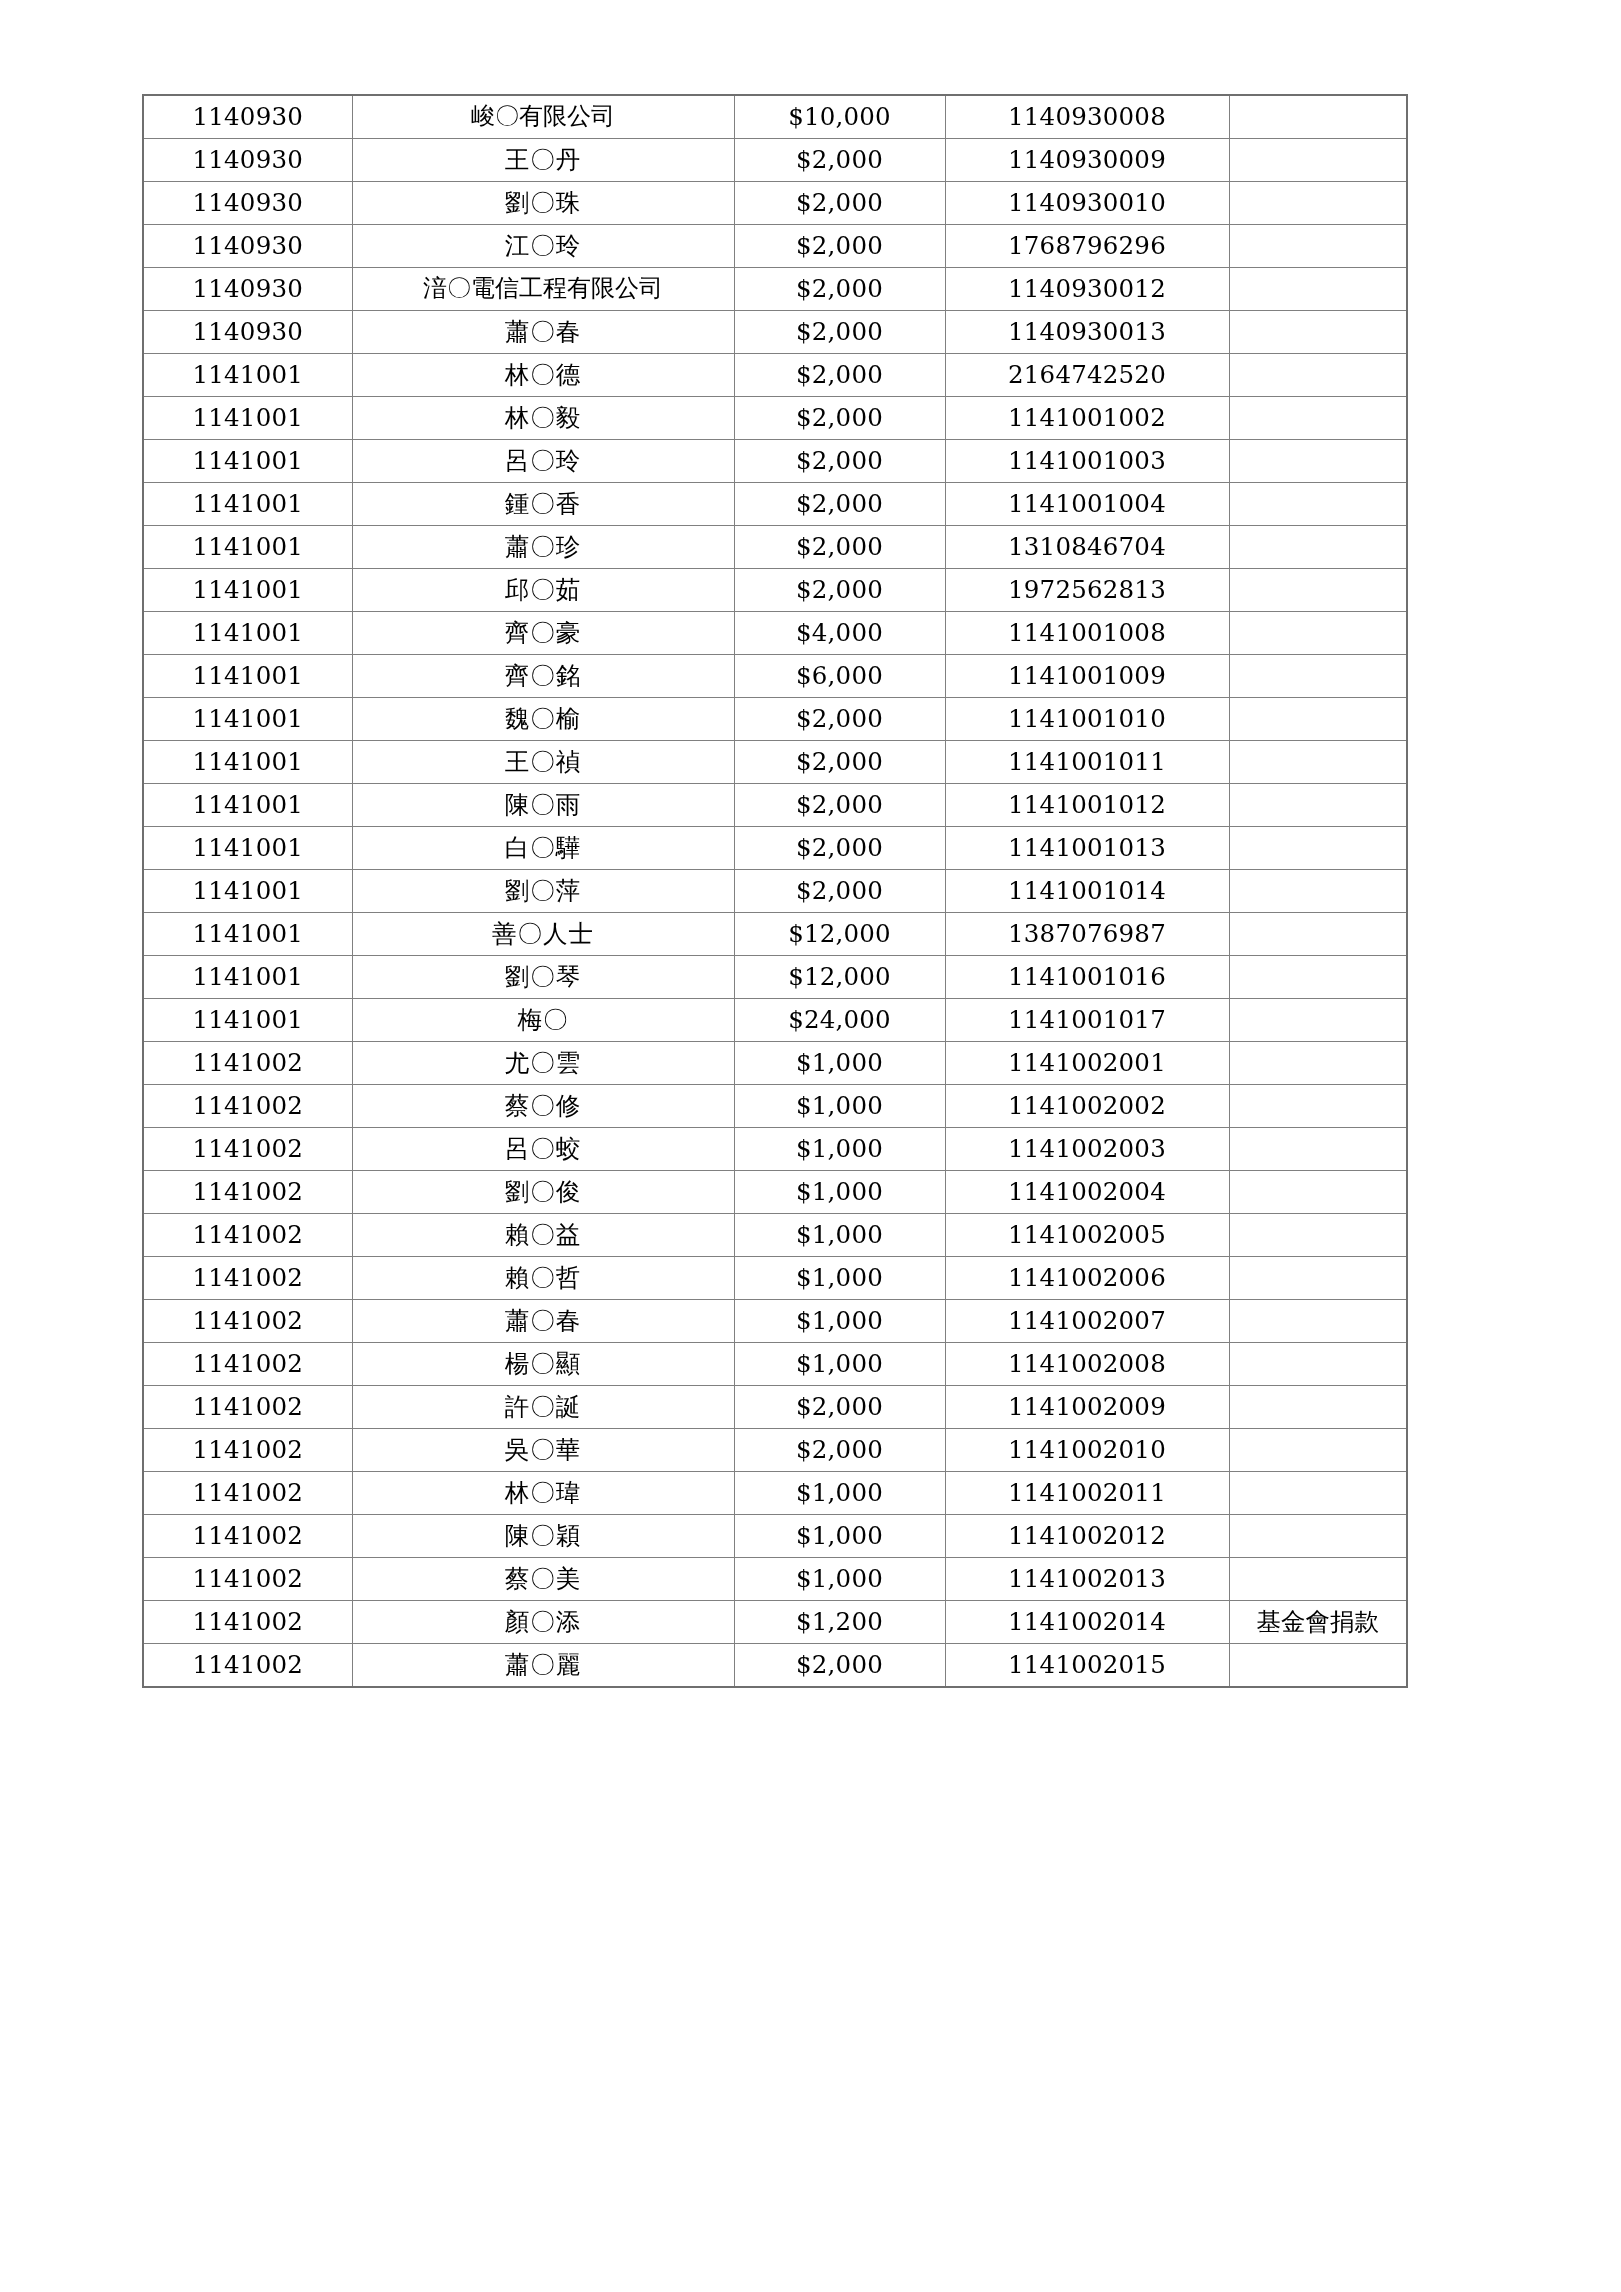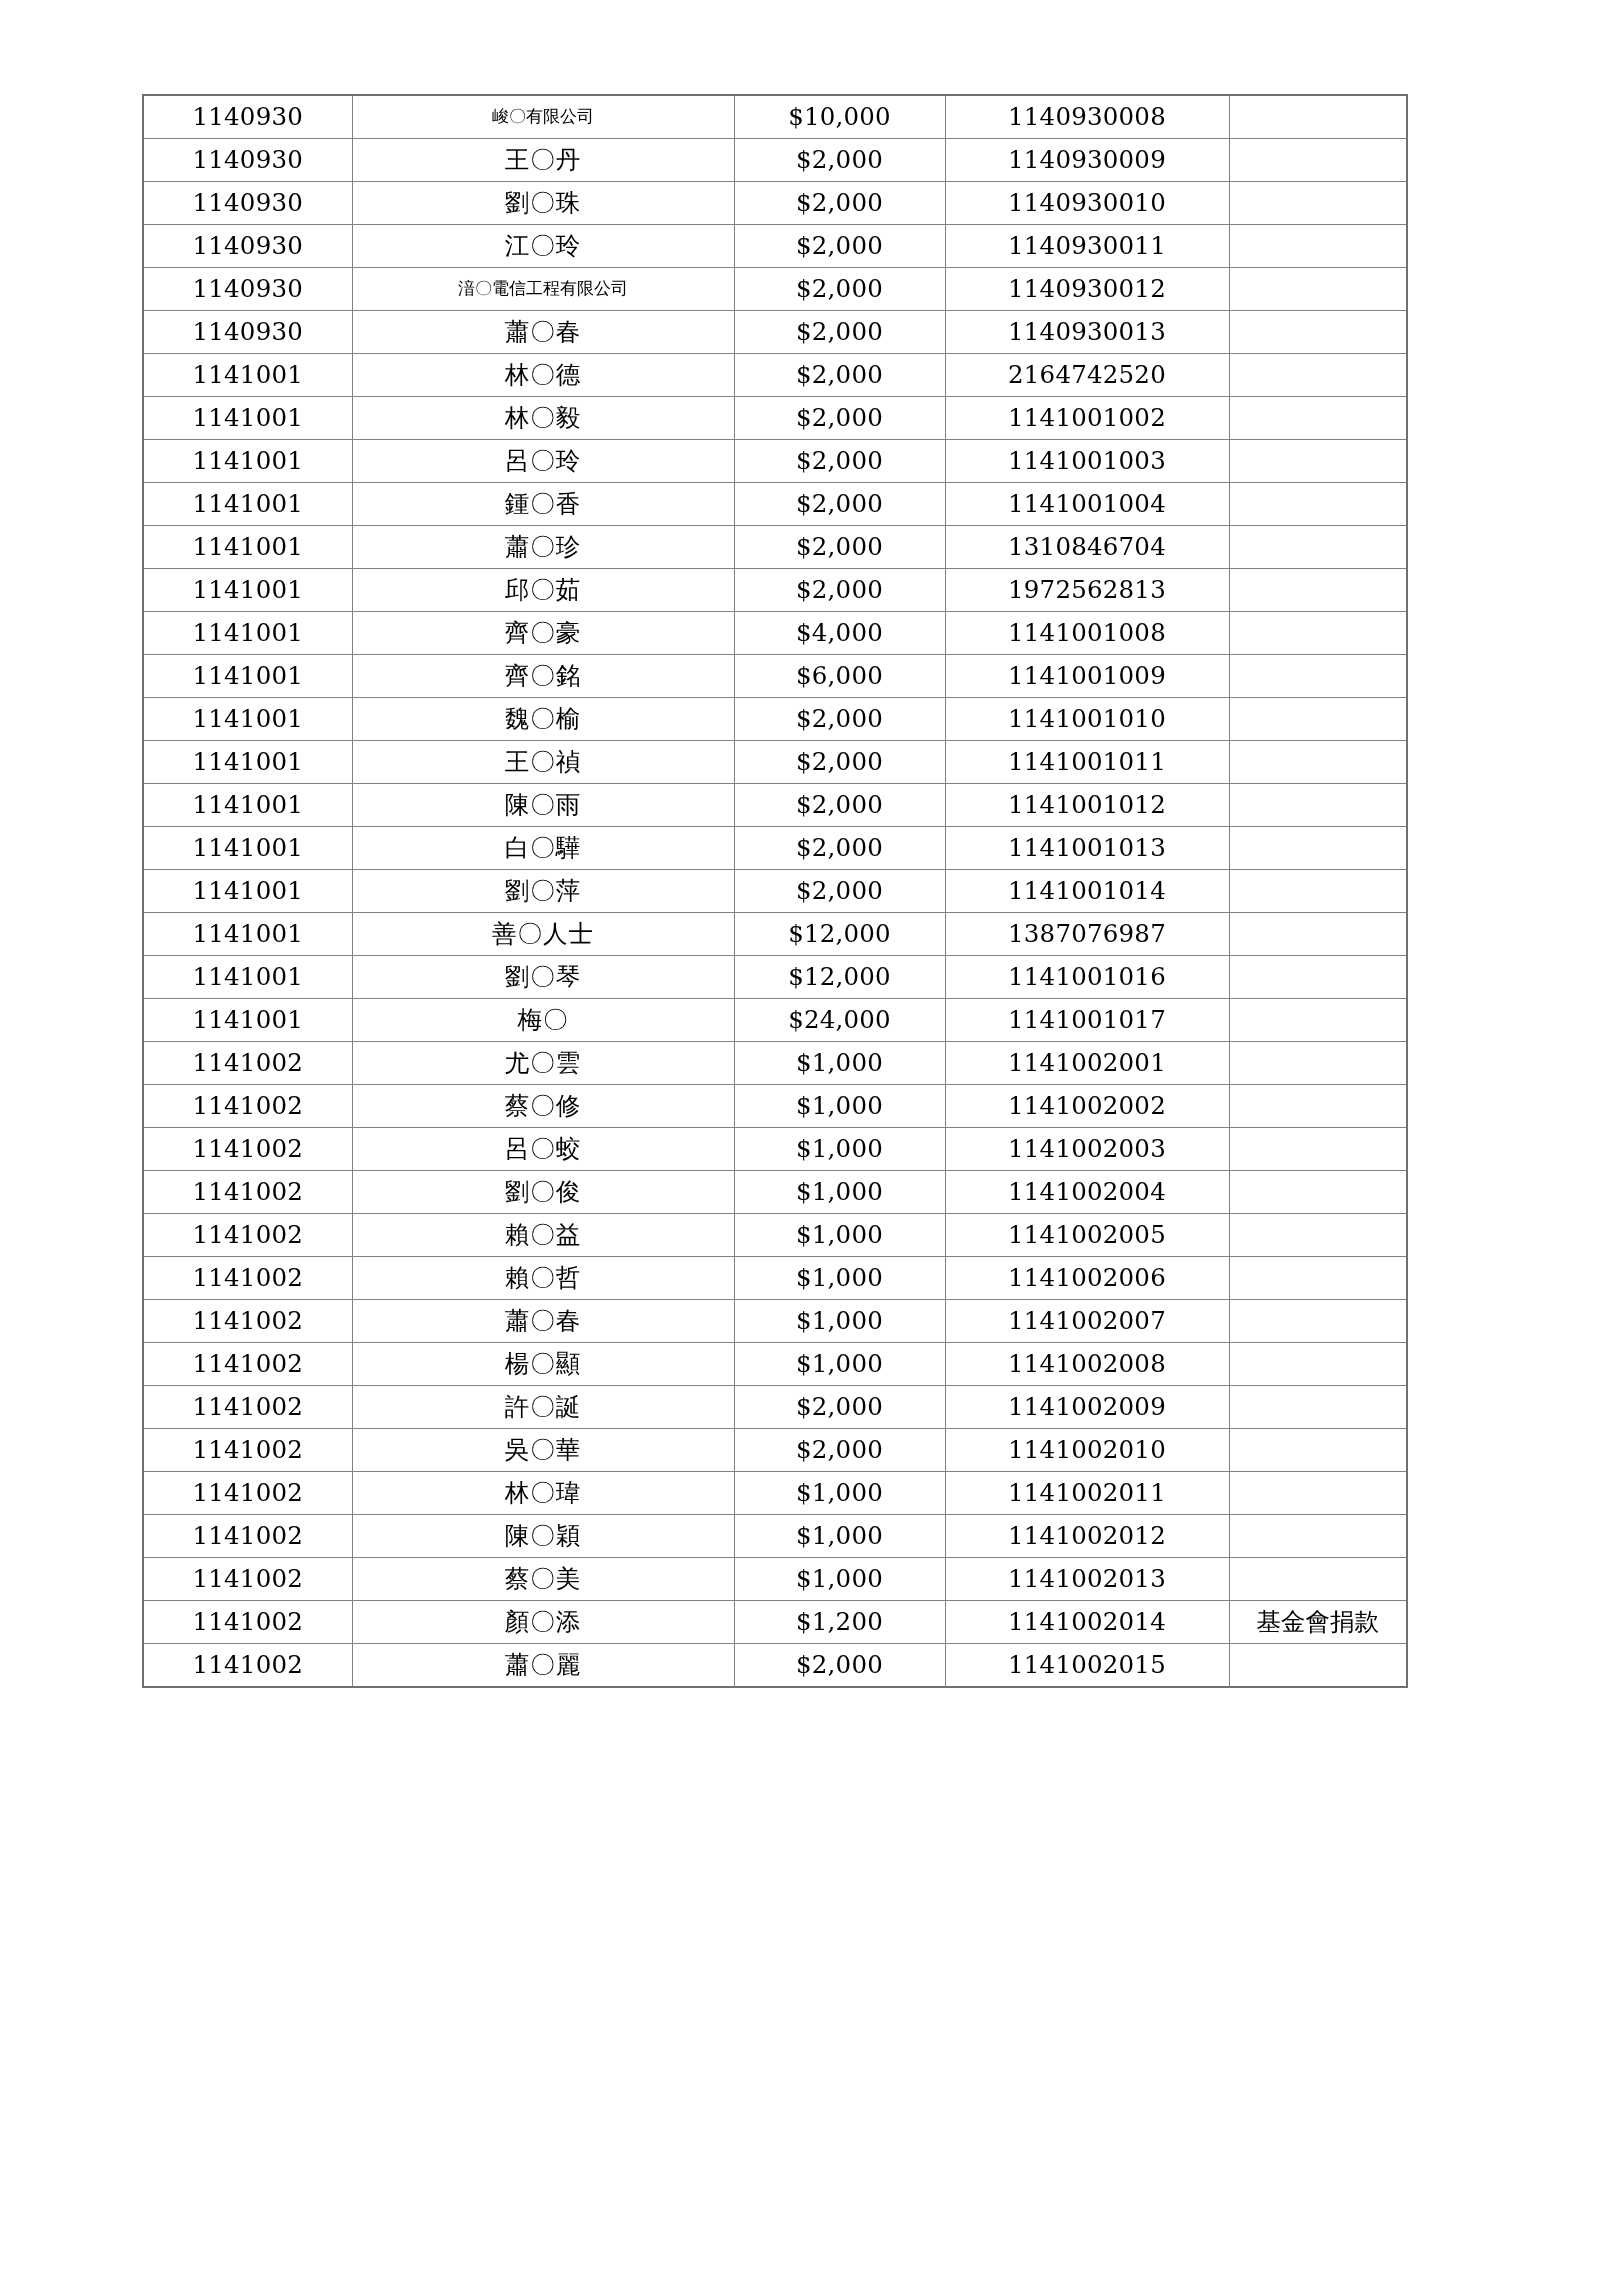--- a/index.html
+++ b/index.html
@@ -70,21 +70,21 @@
     font-size: 24.5px;
     letter-spacing: 1px;
   }
 
   td.cell-note {
     font-size: 22.5px;
     letter-spacing: 0px;
   }
 
   td.cell-name.long {
-    font-size: 17px;
+    font-size: 24px;
     letter-spacing: 0px;
   }
 </style>
 </head>
 <body>
 
 <div id="page">
   <table class="donation-table">
     <colgroup>
       <col class="col-date">
@@ -112,21 +112,21 @@
           <td class="cell-date">1140930</td>
           <td class="cell-name">劉〇珠</td>
           <td class="cell-amount">$2,000</td>
           <td class="cell-receipt">1140930010</td>
           <td class="cell-note"></td>
         </tr>
         <tr>
           <td class="cell-date">1140930</td>
           <td class="cell-name">江〇玲</td>
           <td class="cell-amount">$2,000</td>
-          <td class="cell-receipt">1140930011</td>
+          <td class="cell-receipt">1768796296</td>
           <td class="cell-note"></td>
         </tr>
         <tr>
           <td class="cell-date">1140930</td>
           <td class="cell-name long">湆〇電信工程有限公司</td>
           <td class="cell-amount">$2,000</td>
           <td class="cell-receipt">1140930012</td>
           <td class="cell-note"></td>
         </tr>
         <tr>

